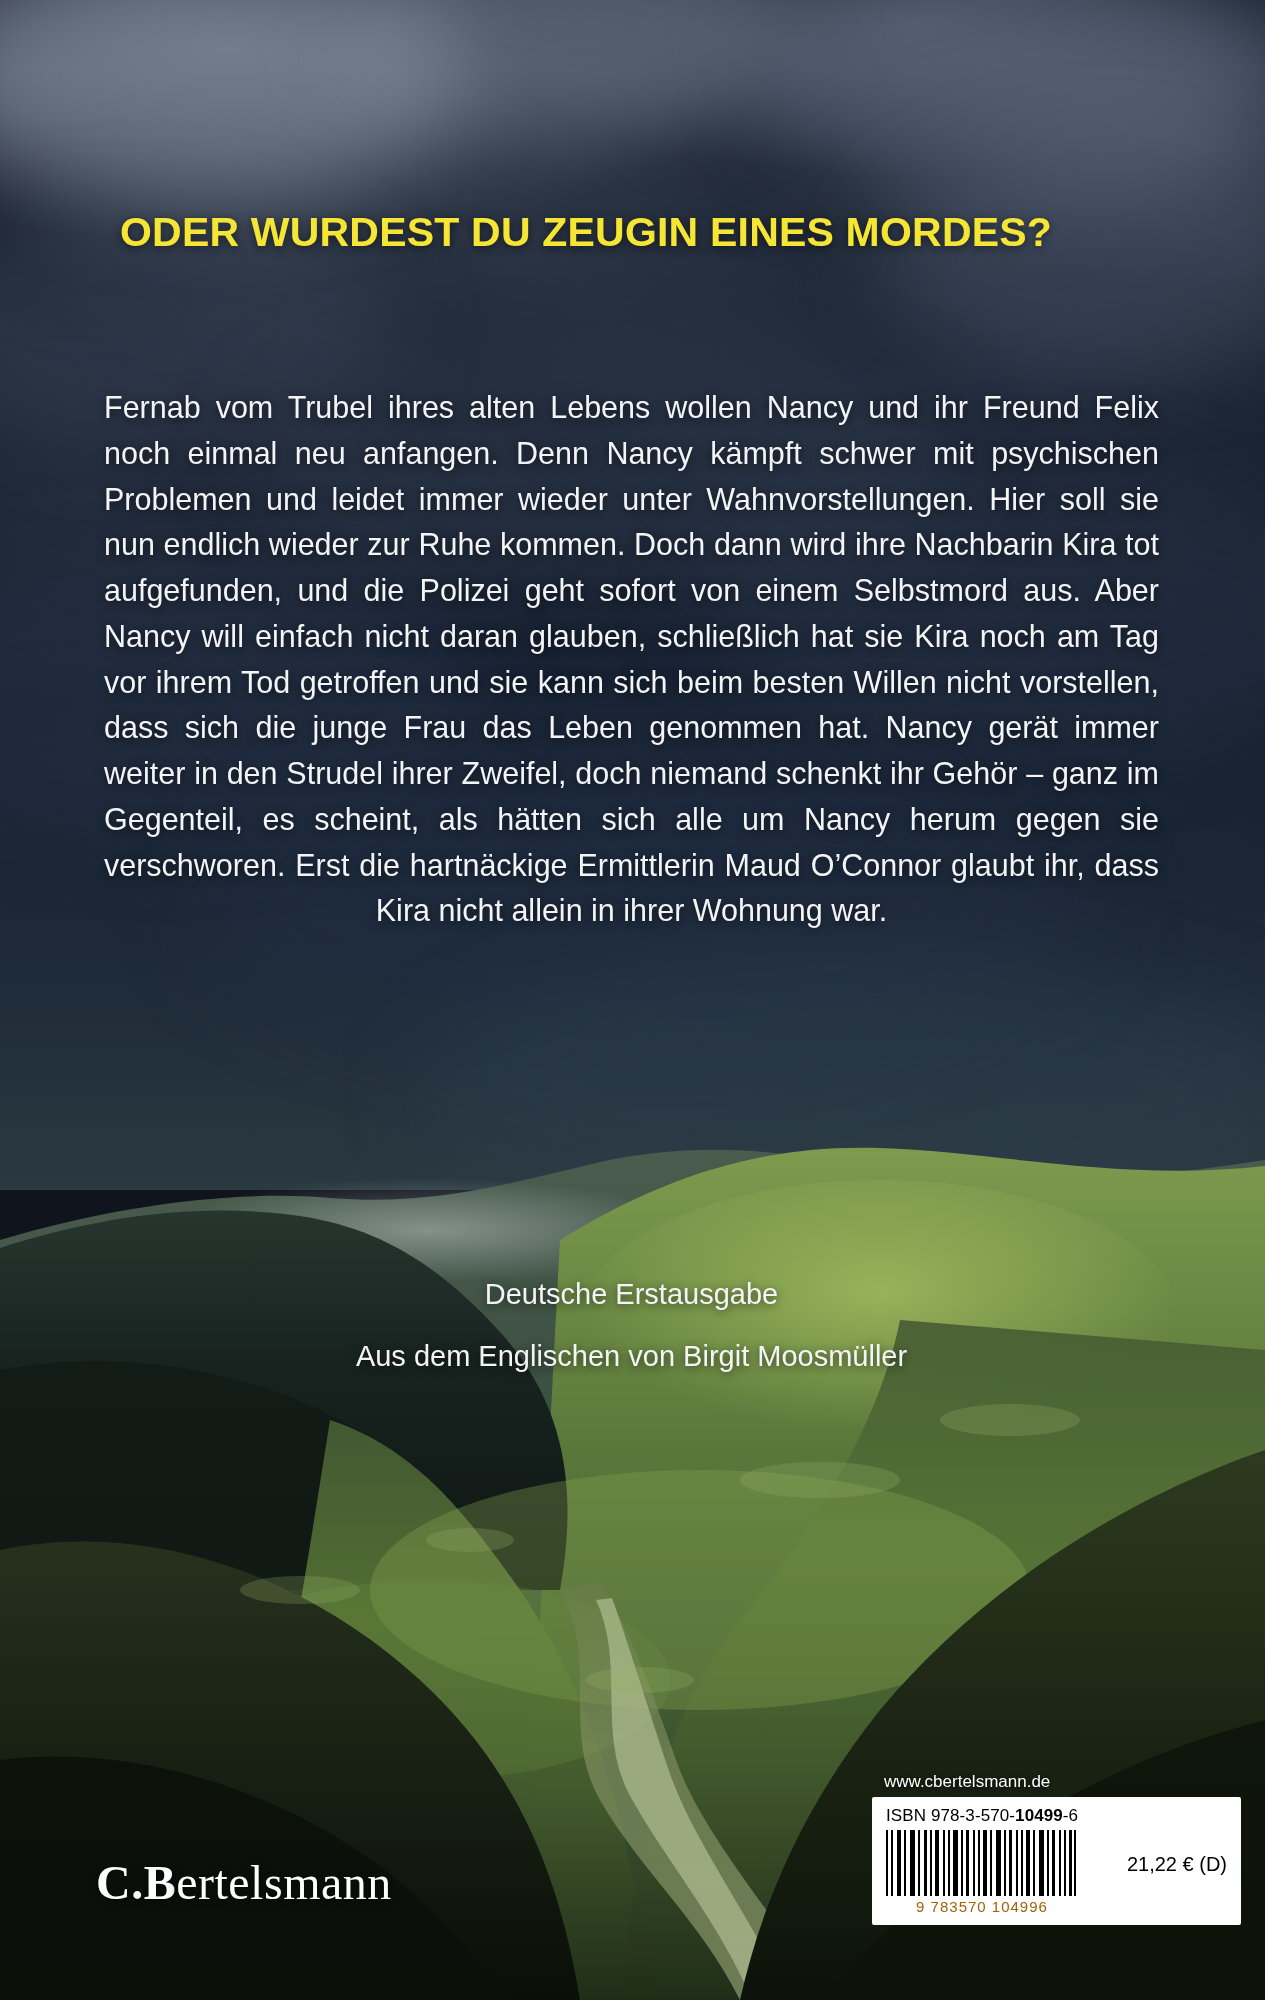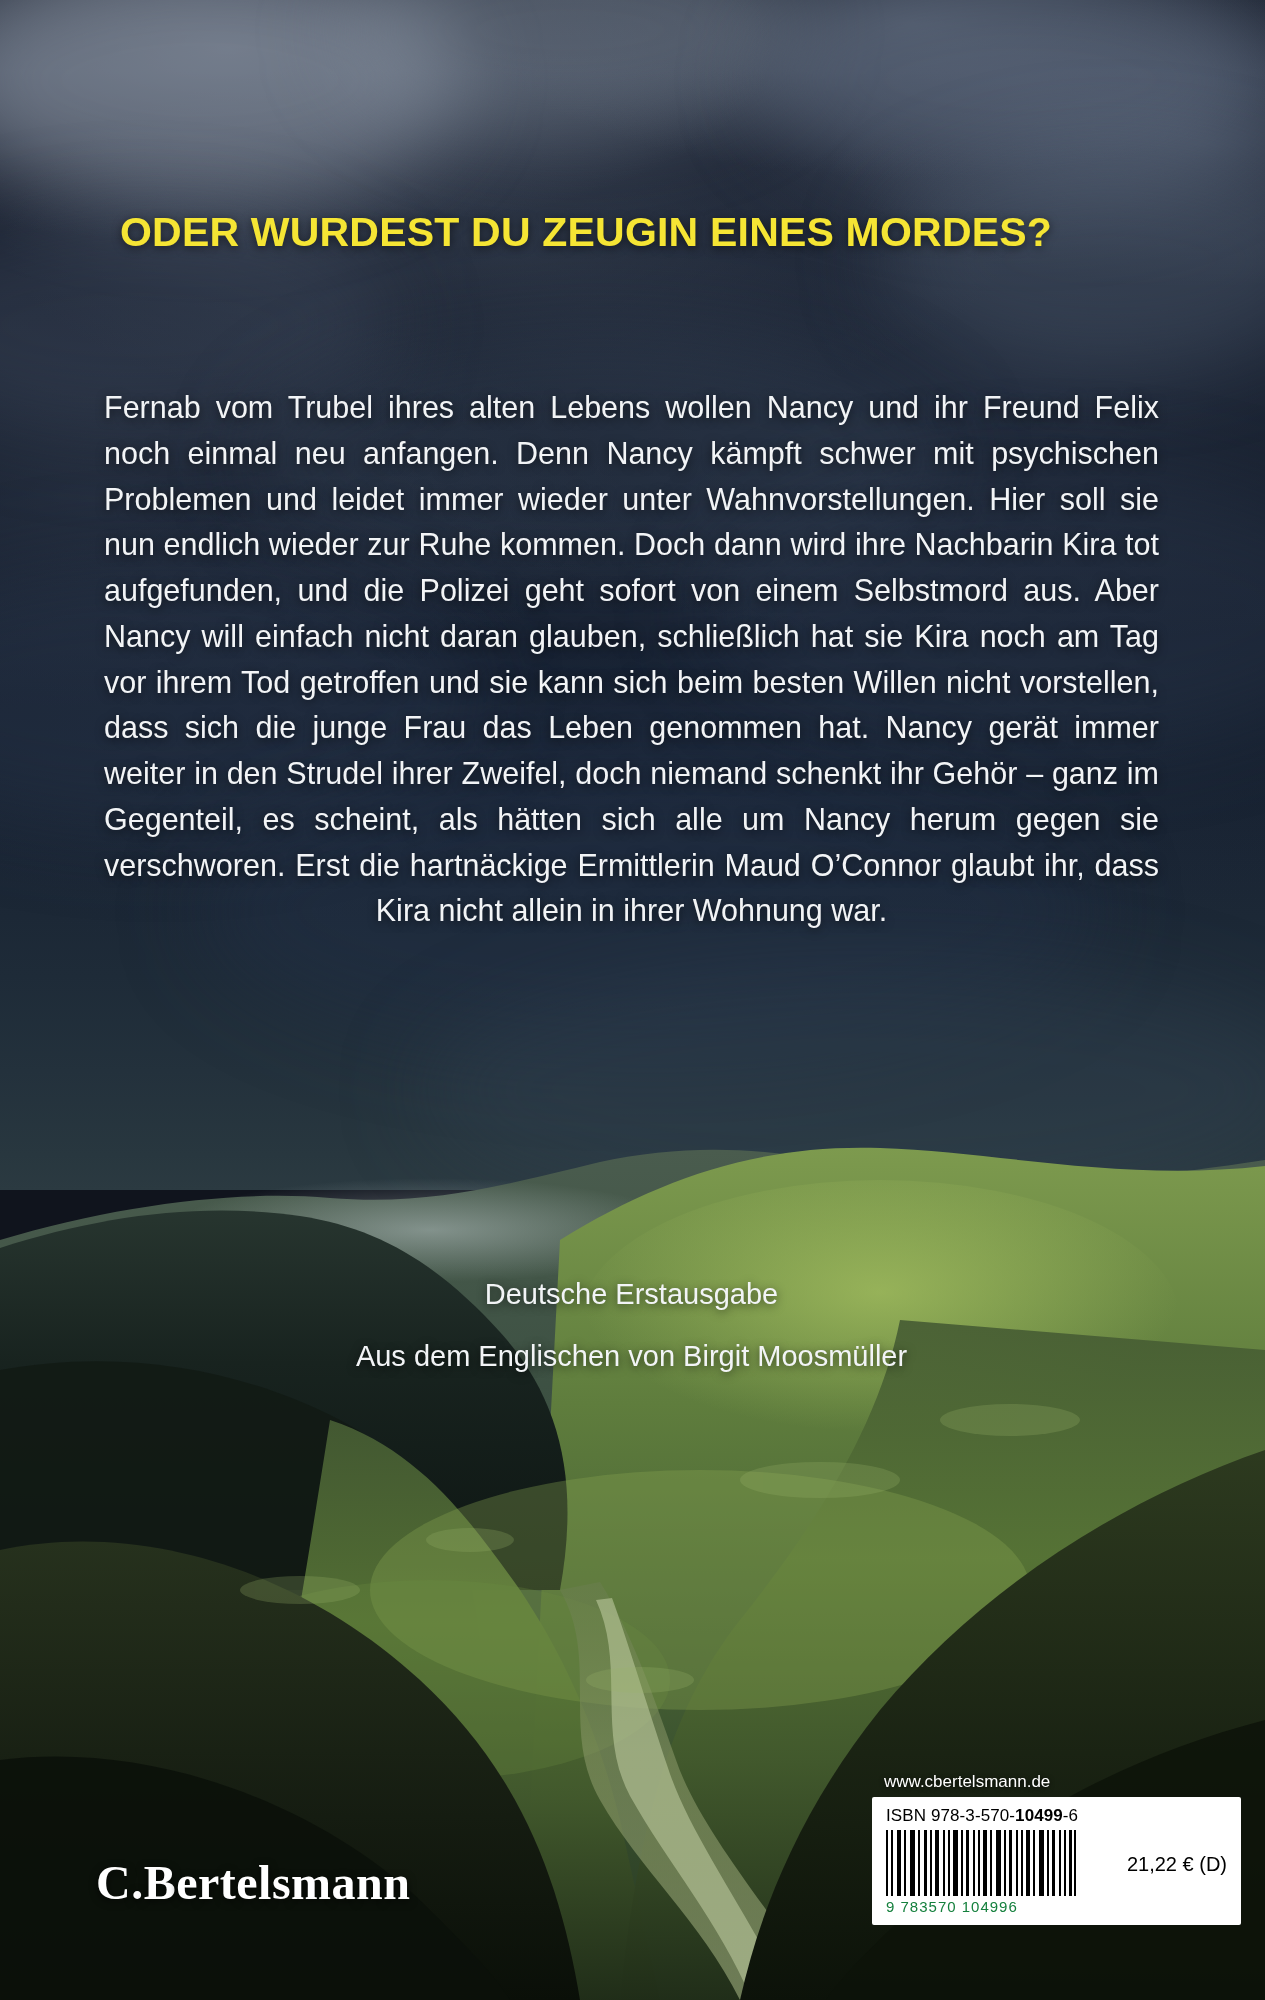--- a/index.html
+++ b/index.html
@@ -118,21 +118,21 @@
     top: 1855px;
     color: #ffffff;
     font-size: 48px;
     letter-spacing: 0.5px;
     text-shadow: 0 2px 8px rgba(0,0,0,0.7);
     font-family: "Liberation Serif", serif;
   }
   .publisher .c { font-weight: bold; }
   .publisher .dot { font-weight: bold; }
   .publisher .b { font-weight: bold; }
-  .publisher .rest { font-weight: bold; }
+  .publisher .rest { font-weight: normal; }
 
   
   .weburl {
     position: absolute;
     left: 884px;
     top: 1772px;
     color: #ffffff;
     font-size: 17px;
     text-shadow: 0 1px 5px rgba(0,0,0,0.8);
   }
@@ -166,23 +166,23 @@
     top: 0;
     background: #000;
     height: 66px;
   }
   .ean-digits {
     position: absolute;
     left: 14px;
     top: 101px;
     width: 192px;
     font-size: 15px;
-    color: #15803d;
+    color: #a16207;
     letter-spacing: 1px;
-    text-align: left;
+    text-align: center;
   }
   .price {
     position: absolute;
     right: 14px;
     top: 56px;
     font-size: 20px;
     color: #000;
   }
 </style>
 </head>

